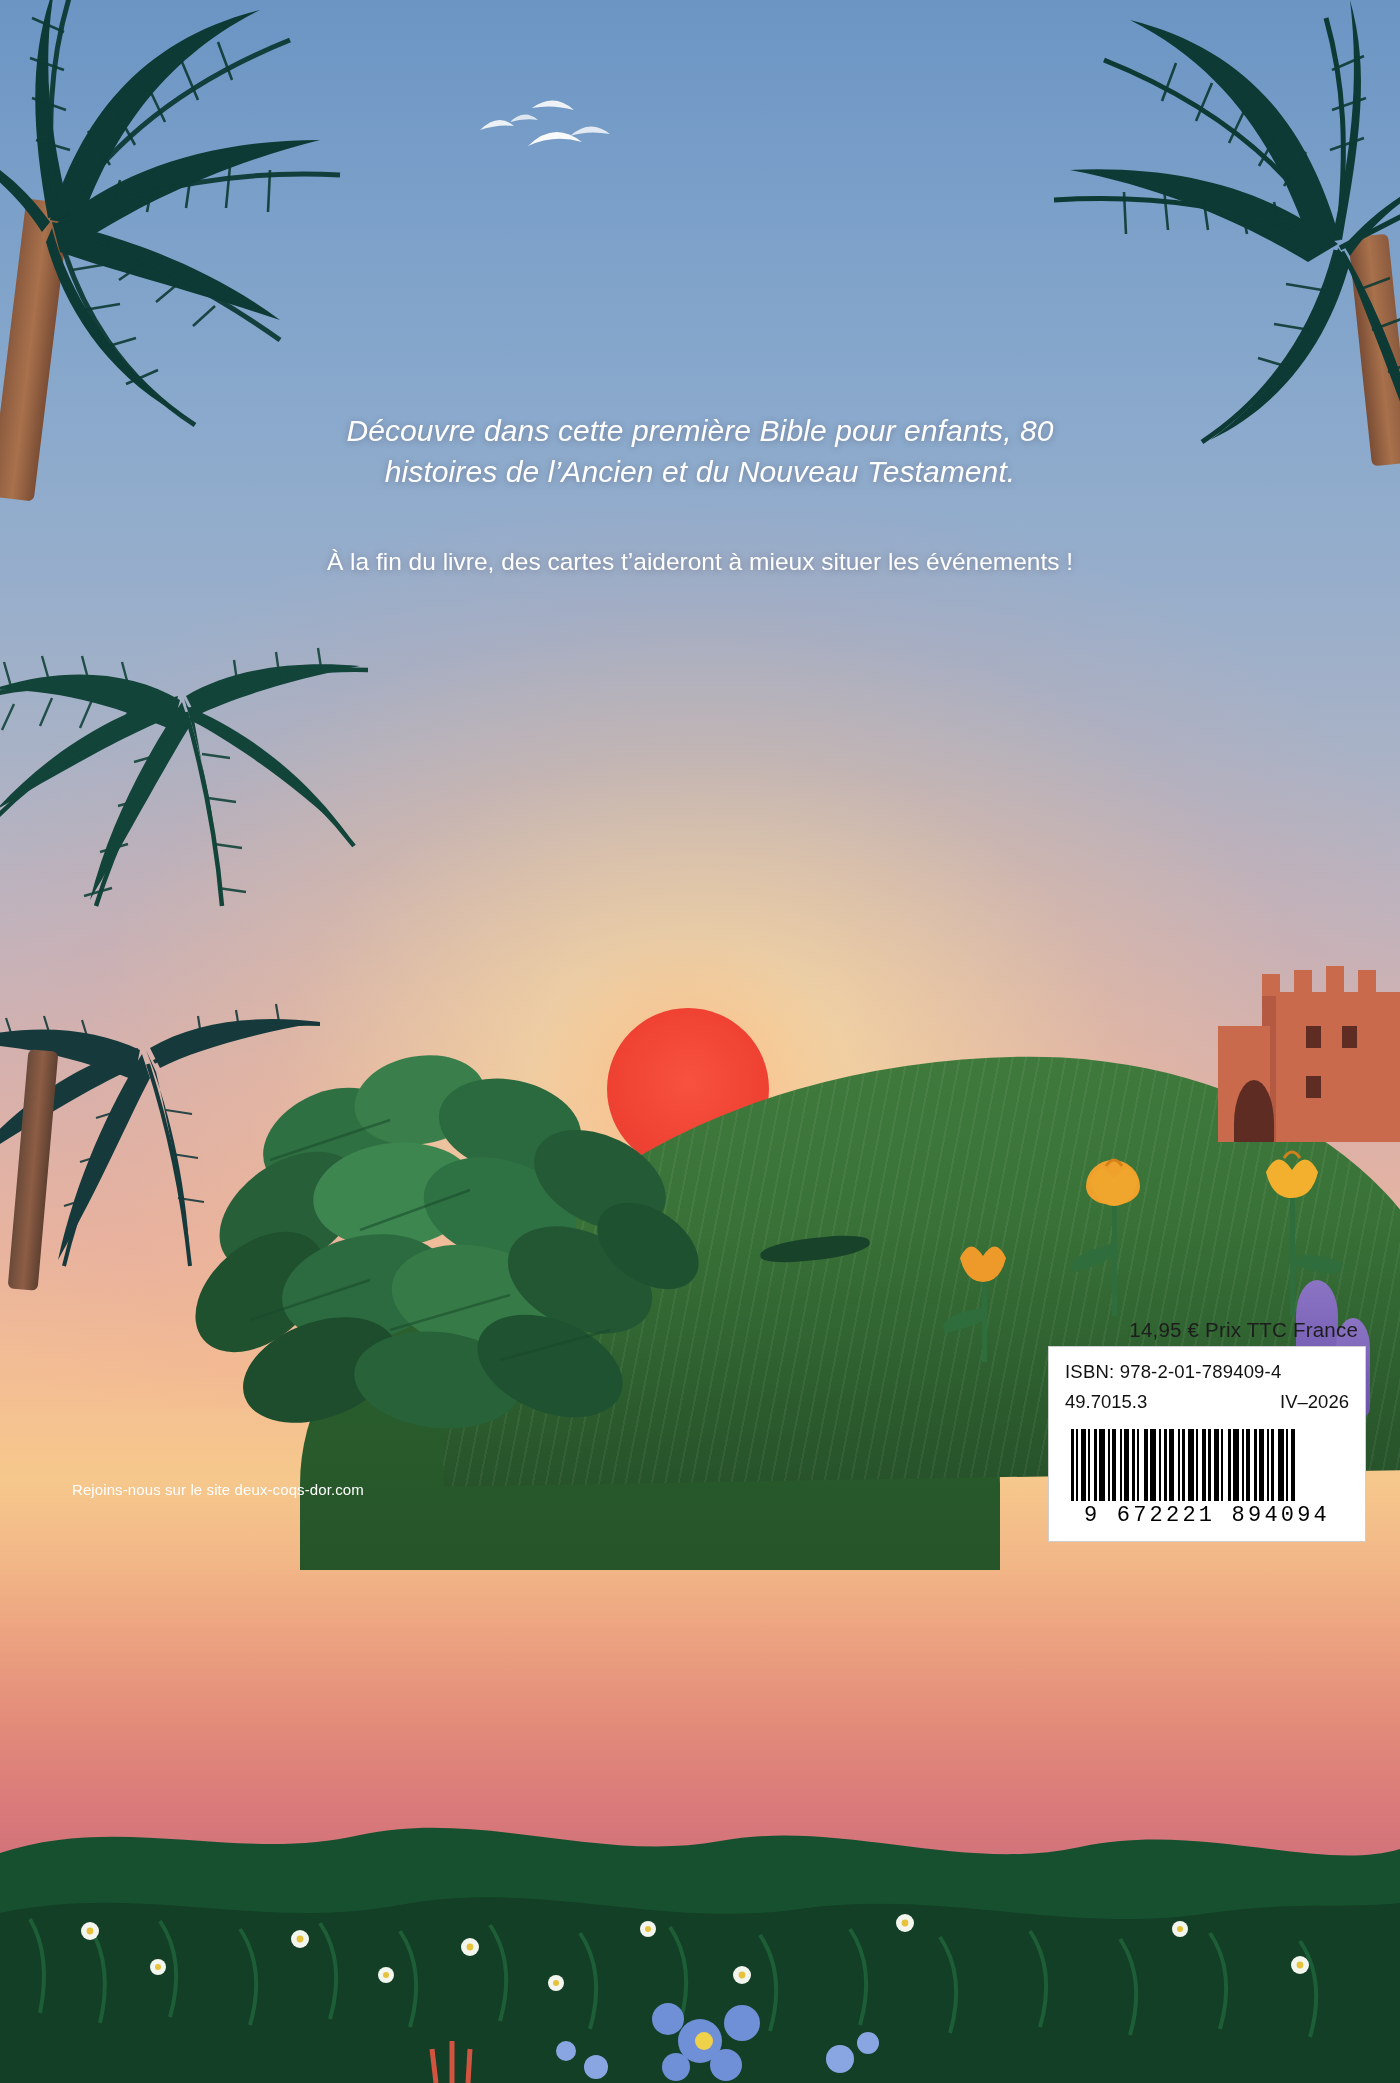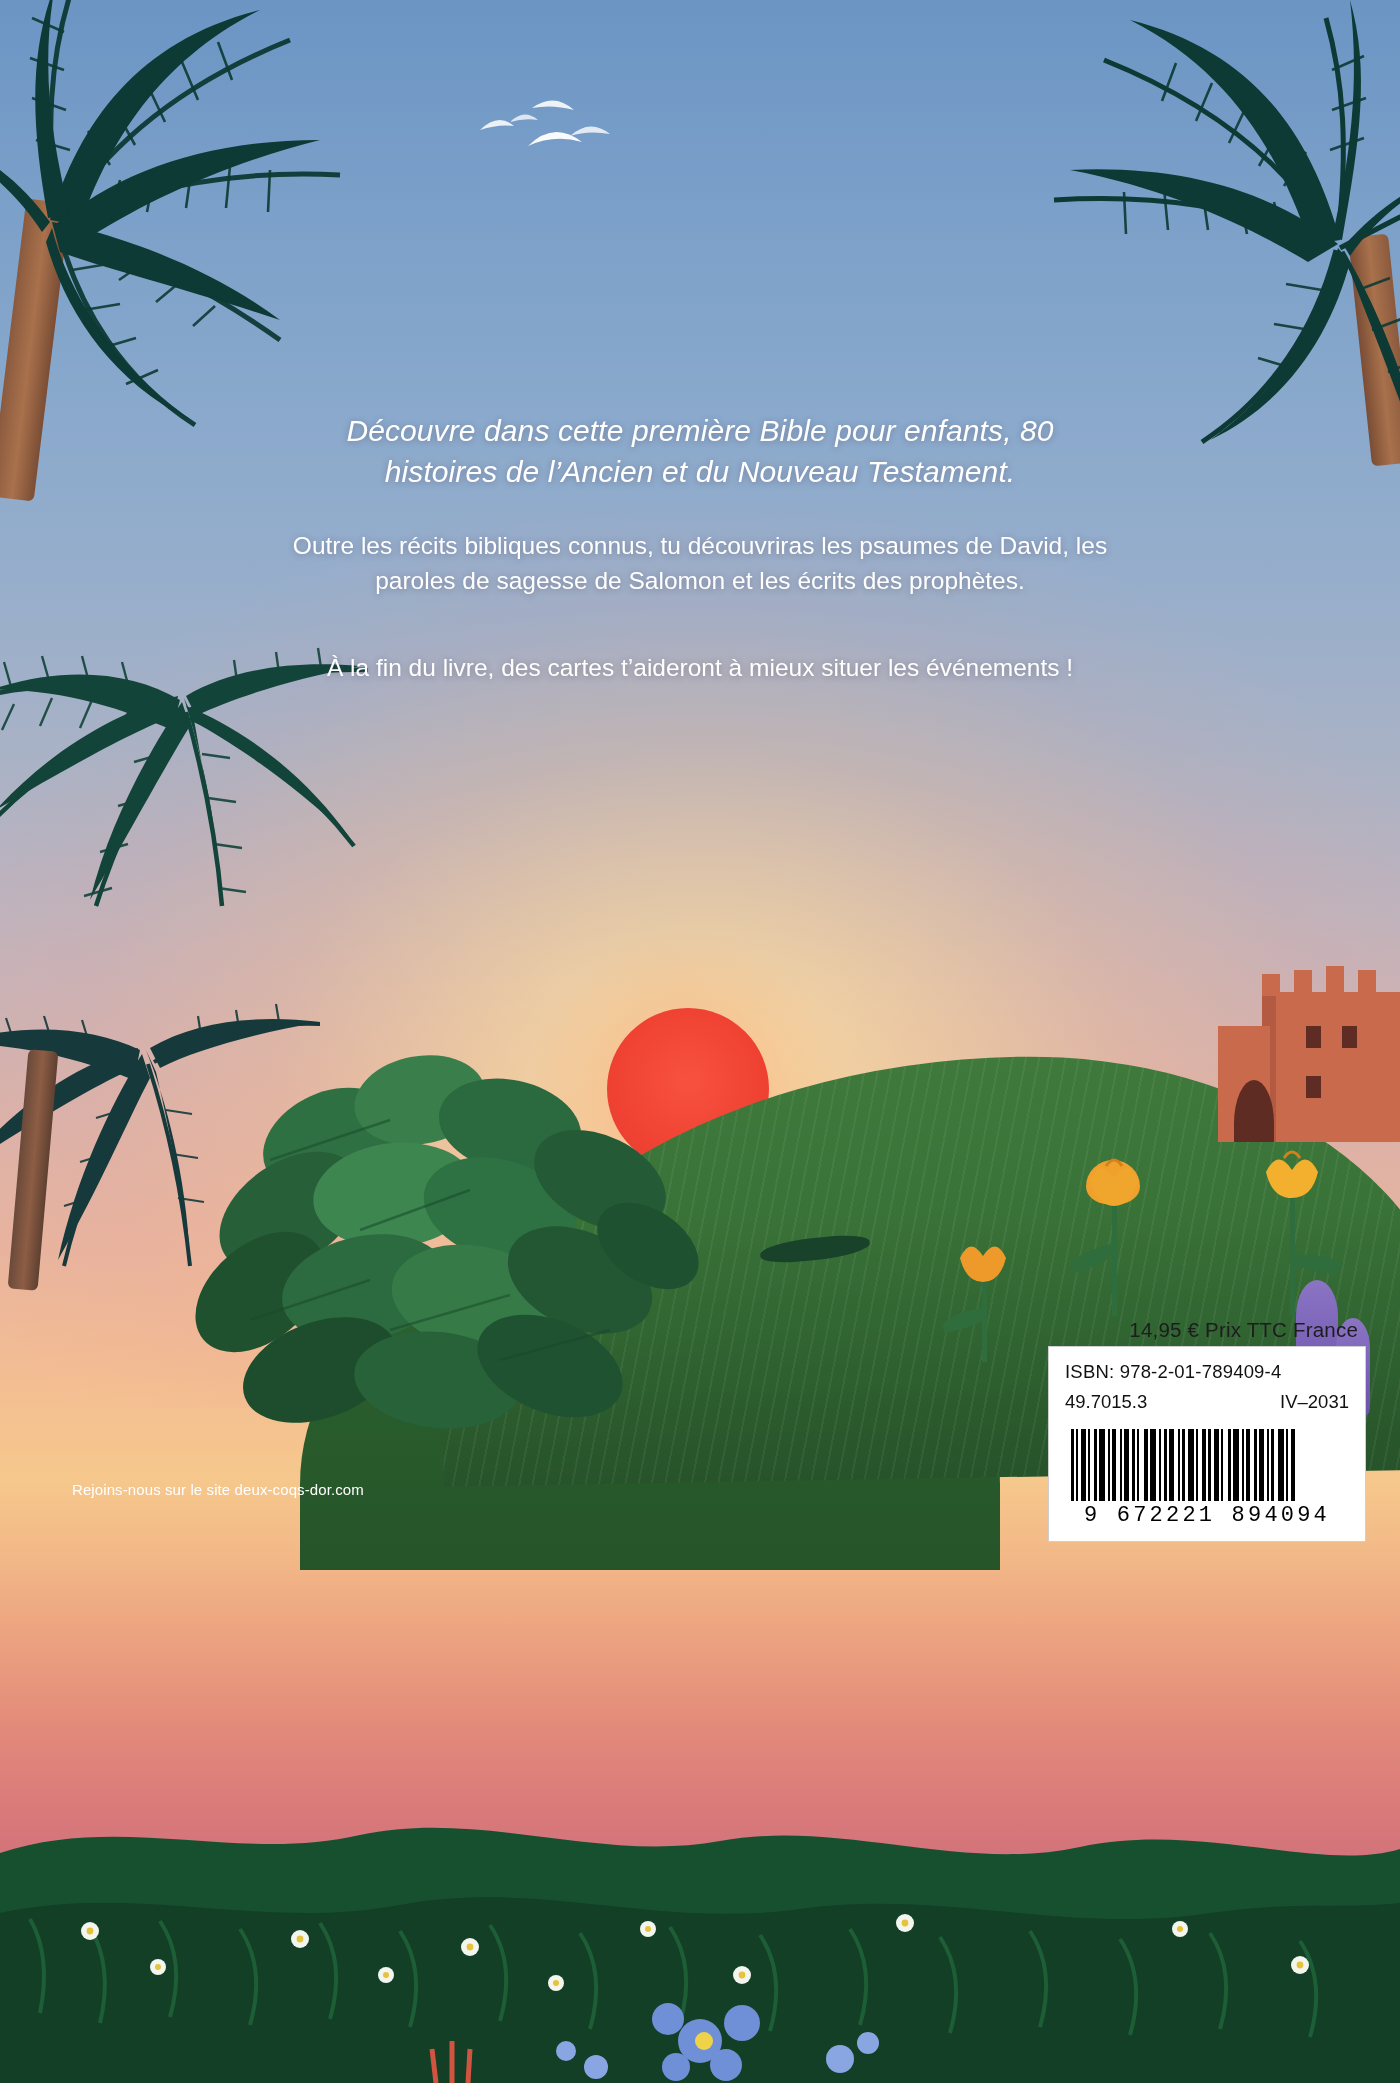--- a/index.html
+++ b/index.html
@@ -522,30 +522,29 @@
     <svg style="position:absolute;left:956px;top:1236px;width:54px;height:46px" viewBox="0 0 54 46">
         <path d="M4 22 q10 -22 23 -2 q13 -20 23 2 q-6 24 -23 24 q-17 0 -23 -24z" fill="#ee9a2b"></path>
       </svg>
   </div>
 
   <div class="lupin" style="left:1296px; top:1280px;"></div>
   <div class="lupin" style="left:1336px; top:1318px; width:34px; height:100px;"></div>
 
   <div class="copy">
     <p class="lead">Découvre dans cette première Bible pour enfants, 80 histoires de l’Ancien et du Nouveau Testament.</p>
-    <p class="para p2">Outre les récits bibliques connus, tu découvriras les psaumes de David, les paroles de sagesse de Salomon et les écrits des prophètes.</p>
     <p class="para p3">À la fin du livre, des cartes t’aideront à mieux situer les événements !</p>
   </div>
 
   <div class="price">14,95 € Prix TTC France</div>
 
   <div class="isbn-box">
     <div class="isbn-line1">ISBN: 978-2-01-789409-4</div>
     <div class="isbn-line2">49.7015.3</div>
-    <div class="isbn-line2b">IV–2031</div>
+    <div class="isbn-line2b">IV–2026</div>
 
     <div class="barcode">
       <i style="width:3px"></i>
         <i style="width:2px;background:#fff"></i>
       <i style="width:2px"></i>
         <i style="width:3px;background:#fff"></i>
       <i style="width:5px"></i>
         <i style="width:2px;background:#fff"></i>
       <i style="width:2px"></i>
         <i style="width:4px;background:#fff"></i>

